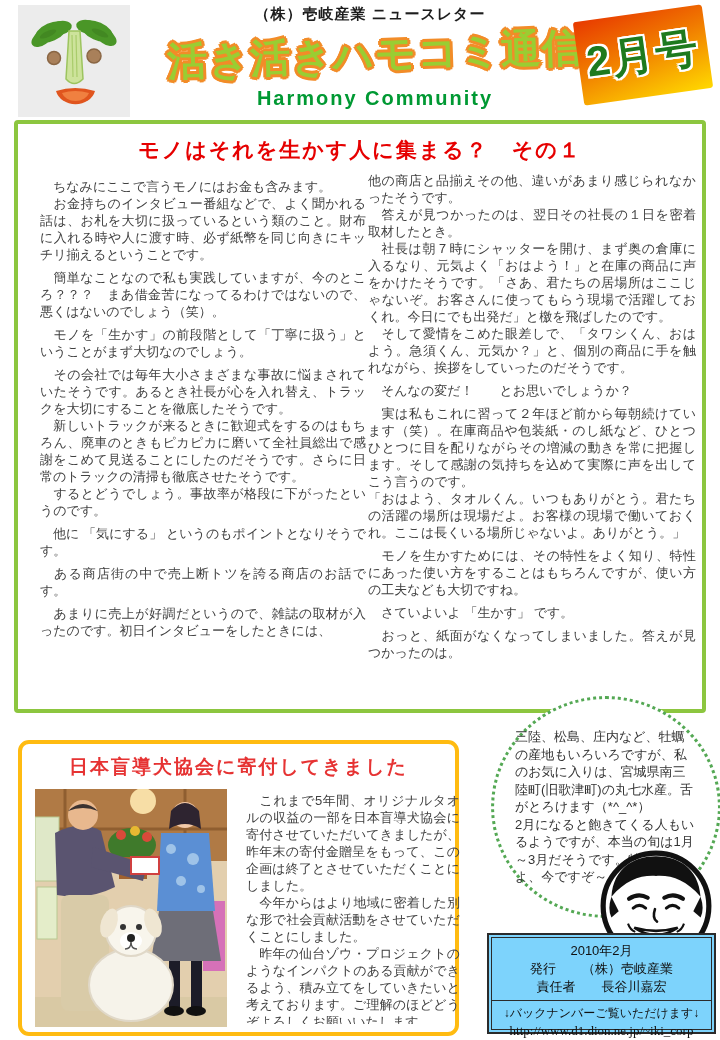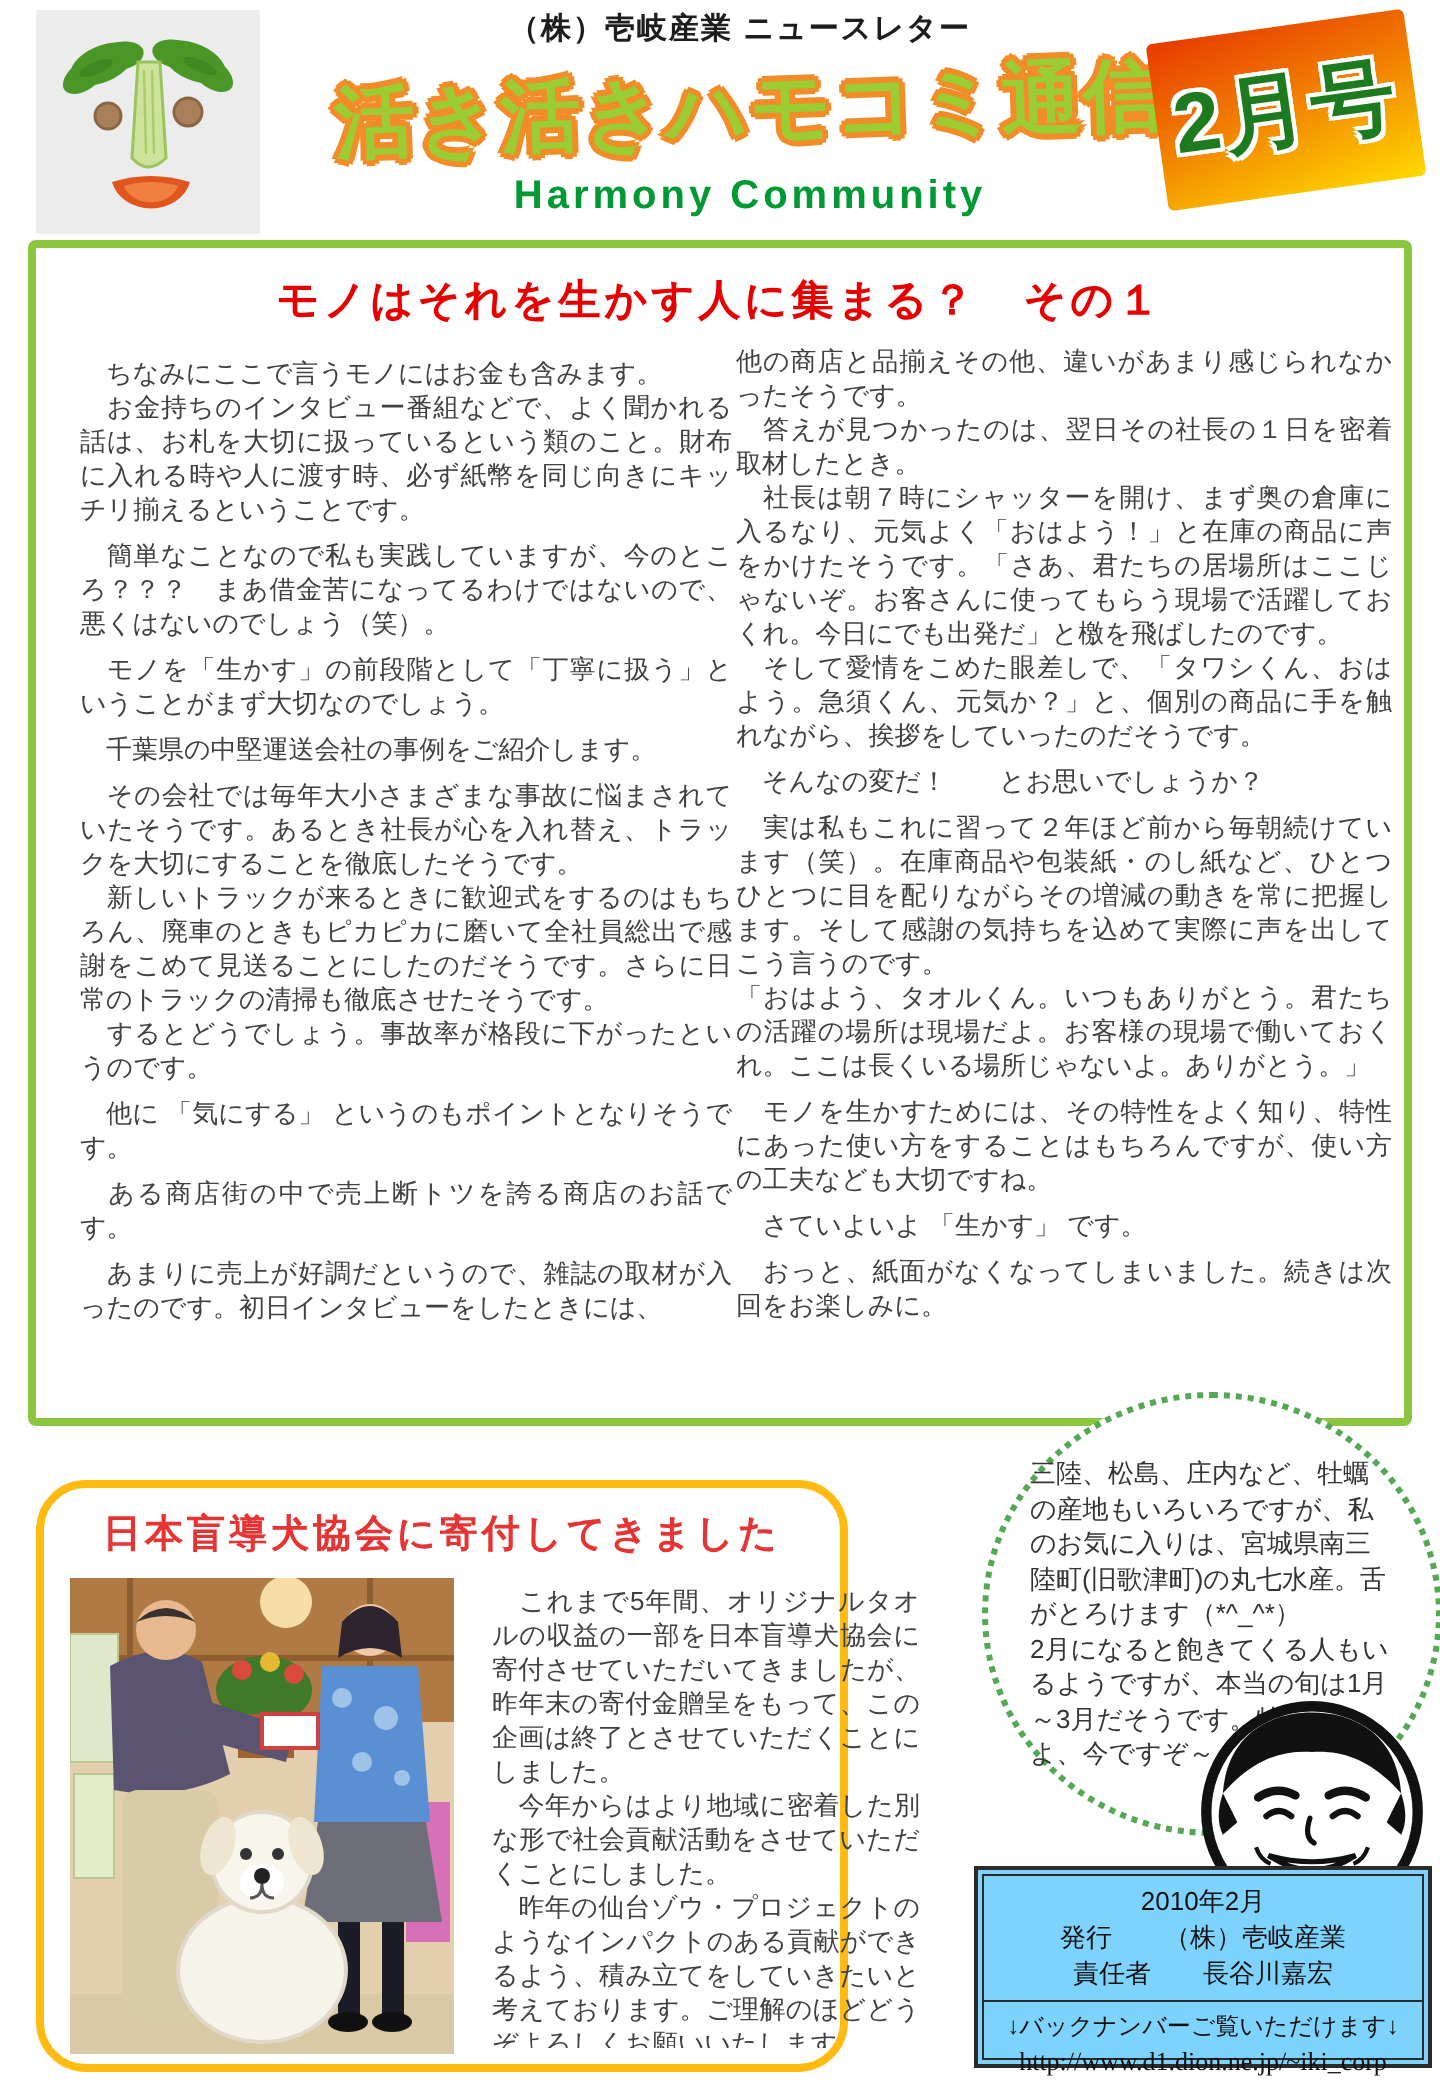--- a/index.html
+++ b/index.html
@@ -33,22 +33,22 @@
   .article-title { position:absolute; left:0; top:12px; width:100%; text-align:center;
                    font-size:21px; font-weight:bold; color:#E60000; letter-spacing:2px; }
   .col { position:absolute; top:48px; font-size:13px; line-height:17px; color:#404040;
          text-align:justify; overflow:hidden; word-break:break-all; height:530px; }
   .col-left  { left:22px;  width:326px; }
   .col-right { left:350px; width:328px; }
   .para { margin:0; }
   .para.gap { margin-top:6px; }
 
   
-  .donation-box { position:absolute; left:18px; top:740px; width:406px; height:296px;
-                  border:4px solid #FFBB11; border-radius:25px; background:#fff; }
+  .donation-box { position:absolute; left:18px; top:740px; width:441px; height:296px;
+                  border:4px solid #FFBB11; border-radius:11px; background:#fff; }
   .donation-title { position:absolute; left:0; top:10px; width:100%; text-align:center;
                     font-size:19px; color:#E63333; letter-spacing:2px; font-weight:bold; }
   .donation-photo { position:absolute; left:13px; top:45px; width:192px; height:238px; overflow:hidden; }
   .donation-text { position:absolute; left:224px; top:48px; width:214px; height:232px;
                    font-size:13px; line-height:17px; color:#404040; overflow:hidden;
                    text-align:justify; word-break:break-all; }
 
   
   .bubble { position:absolute; left:491px; top:696px; width:230px; height:222px;
             background:#fff; border:3px dotted #54A854; border-radius:50%; z-index:3;
@@ -104,39 +104,38 @@
     <span>2月号</span>
   </div>
 
   <div class="article-box">
     <div class="article-title">モノはそれを生かす人に集まる？　その１</div>
     <div class="col col-left">
         <div class="para gap">　ちなみにここで言うモノにはお金も含みます。</div>
         <div class="para">　お金持ちのインタビュー番組などで、よく聞かれる話は、お札を大切に扱っているという類のこと。財布に入れる時や人に渡す時、必ず紙幣を同じ向きにキッチリ揃えるということです。</div>
         <div class="para gap">　簡単なことなので私も実践していますが、今のところ？？？　まあ借金苦になってるわけではないので、悪くはないのでしょう（笑）。</div>
         <div class="para gap">　モノを「生かす」の前段階として「丁寧に扱う」ということがまず大切なのでしょう。</div>
-        <div class="para gap">　千葉県の中堅運送会社の事例をご紹介します。</div>
         <div class="para gap">　その会社では毎年大小さまざまな事故に悩まされていたそうです。あるとき社長が心を入れ替え、トラックを大切にすることを徹底したそうです。</div>
         <div class="para">　新しいトラックが来るときに歓迎式をするのはもちろん、廃車のときもピカピカに磨いて全社員総出で感謝をこめて見送ることにしたのだそうです。さらに日常のトラックの清掃も徹底させたそうです。</div>
         <div class="para">　するとどうでしょう。事故率が格段に下がったというのです。</div>
         <div class="para gap">　他に 「気にする」 というのもポイントとなりそうです。</div>
         <div class="para gap">　ある商店街の中で売上断トツを誇る商店のお話です。</div>
         <div class="para gap">　あまりに売上が好調だというので、雑誌の取材が入ったのです。初日インタビューをしたときには、</div>
       </div>
     <div class="col col-right">
         <div class="para">他の商店と品揃えその他、違いがあまり感じられなかったそうです。</div>
         <div class="para">　答えが見つかったのは、翌日その社長の１日を密着取材したとき。</div>
         <div class="para">　社長は朝７時にシャッターを開け、まず奥の倉庫に入るなり、元気よく「おはよう！」と在庫の商品に声をかけたそうです。「さあ、君たちの居場所はここじゃないぞ。お客さんに使ってもらう現場で活躍しておくれ。今日にでも出発だ」と檄を飛ばしたのです。</div>
         <div class="para">　そして愛情をこめた眼差しで、「タワシくん、おはよう。急須くん、元気か？」と、個別の商品に手を触れながら、挨拶をしていったのだそうです。</div>
         <div class="para gap">　そんなの変だ！　　とお思いでしょうか？</div>
         <div class="para gap">　実は私もこれに習って２年ほど前から毎朝続けています（笑）。在庫商品や包装紙・のし紙など、ひとつひとつに目を配りながらその増減の動きを常に把握します。そして感謝の気持ちを込めて実際に声を出してこう言うのです。</div>
         <div class="para">「おはよう、タオルくん。いつもありがとう。君たちの活躍の場所は現場だよ。お客様の現場で働いておくれ。ここは長くいる場所じゃないよ。ありがとう。」</div>
         <div class="para gap">　モノを生かすためには、その特性をよく知り、特性にあった使い方をすることはもちろんですが、使い方の工夫なども大切ですね。</div>
         <div class="para gap">　さていよいよ 「生かす」 です。</div>
-        <div class="para gap">　おっと、紙面がなくなってしまいました。続きは次回をお楽しみに。</div>
+        <div class="para gap">　おっと、紙面がなくなってしまいました。答えが見つかったのは。</div>
       </div>
   </div>
 
   <div class="donation-box">
     <div class="donation-title">日本盲導犬協会に寄付してきました</div>
 
     <div class="donation-photo">
       <svg width="192" height="238" viewBox="0 0 192 238">
         <rect width="192" height="238" fill="#E3CFAE"></rect>
         <rect width="192" height="72" fill="#B07A45"></rect>

